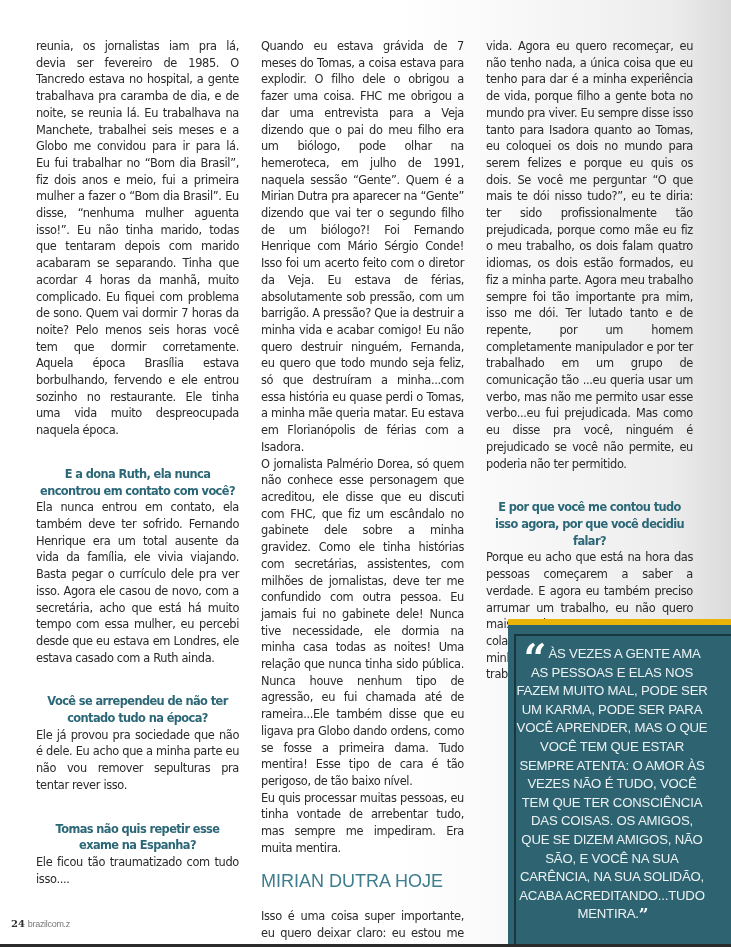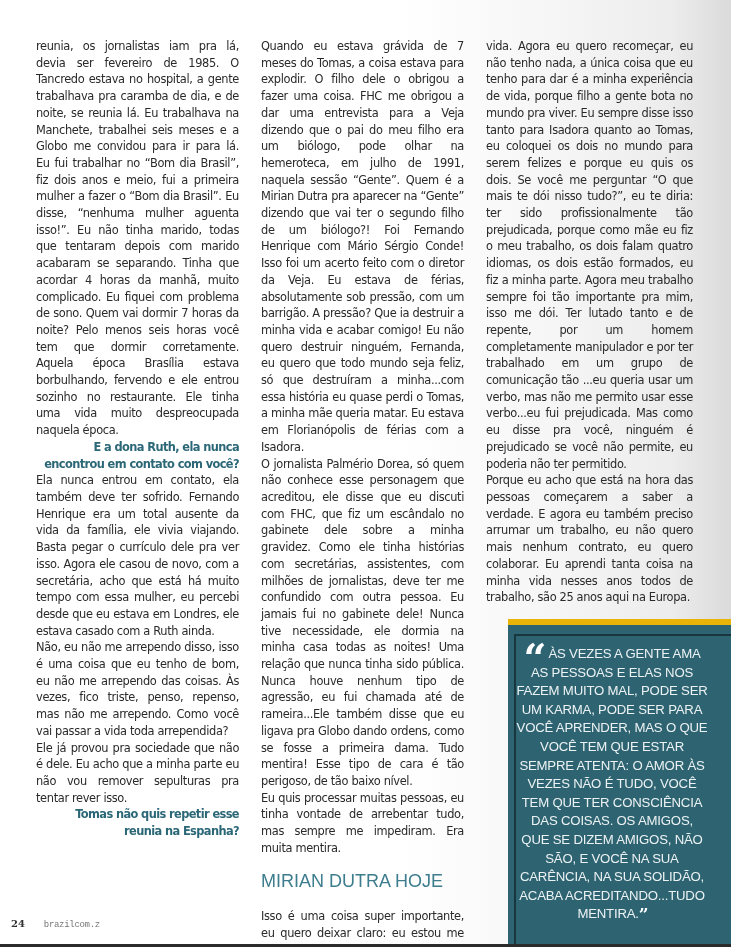--- a/index.html
+++ b/index.html
@@ -18,21 +18,22 @@
     font-size: 11.4px; line-height: 16.7px;
     text-align: justify; letter-spacing: -0.35px;
     font-family: "DejaVu Sans", sans-serif;
   }
   .col-1 { left: 36px; width: 203px; }
   .col-2 { left: 261px; width: 203px; }
   .col-3 { left: 486px; width: 207px; }
   .col p { margin: 0; }
   .col p.q {
     color: #2b6777; font-weight: bold; letter-spacing: -0.6px;
-    text-align: right;
+    text-align: center;
+    margin-top: 27px;
   }
   .section-title {
     color: #3d7d8d; font-family: "Liberation Sans", sans-serif;
     font-size: 18px; letter-spacing: 0px; margin: 17px 0 18px 0 !important;
     text-align: left;
   }
   .quote-box {
     position: absolute; left: 508px; top: 619px; width: 245px; height: 328px;
     background: #2e6472;
     border-top: 6px solid #eab308;
@@ -62,48 +63,50 @@
     color: #ffffff; vertical-align: -2px; letter-spacing: -2px;
   }
   .footer {
     position: absolute; left: 11px; top: 918px;
     font-size: 9px; color: #666;
   }
   .footer .page-num {
     font-family: "DejaVu Serif", serif; font-weight: bold; color: #333; font-size: 10px;
   }
   .footer .brand {
-    font-family: Liberation Mono, monospace; color: #777; margin-left: 16px; letter-spacing: -0.3px;
+    font-family: Liberation Sans, sans-serif; color: #777; margin-left: 0; letter-spacing: -0.3px;
   }
   .bottom-bar {
     position: absolute; left: 0; bottom: 0; width: 100%; height: 3px; background: #2b2b2b;
   }
 </style>
 </head>
 <body>
 
 <div class="page-shade"></div>
 
 <div class="col col-1">
     <p>reunia, os jornalistas iam pra lá, devia ser fevereiro de 1985. O Tancredo estava no hospital, a gente trabalhava pra caramba de dia, e de noite, se reunia lá. Eu trabalhava na Manchete, trabalhei seis meses e a Globo me convidou para ir para lá. Eu fui trabalhar no “Bom dia Brasil”, fiz dois anos e meio, fui a primeira mulher a fazer o “Bom dia Brasil”. Eu disse, “nenhuma mulher aguenta isso!”. Eu não tinha marido, todas que tentaram depois com marido acabaram se separando. Tinha que acordar 4 horas da manhã, muito complicado. Eu fiquei com problema de sono. Quem vai dormir 7 horas da noite? Pelo menos seis horas você tem que dormir corretamente. Aquela época Brasília estava borbulhando, fervendo e ele entrou sozinho no restaurante. Ele tinha uma vida muito despreocupada naquela época.</p>
     <p class="q">E a dona Ruth, ela nunca encontrou em contato com você?</p>
     <p>Ela nunca entrou em contato, ela também deve ter sofrido. Fernando Henrique era um total ausente da vida da família, ele vivia viajando. Basta pegar o currículo dele pra ver isso. Agora ele casou de novo, com a secretária, acho que está há muito tempo com essa mulher, eu percebi desde que eu estava em Londres, ele estava casado com a Ruth ainda.</p>
-    <p>Não, eu não me arrependo disso, isso é uma coisa que eu tenho de bom, eu não me arrependo das coisas. Às vezes, fico triste, penso, repenso, mas não me arrependo. Como você vai passar a vida toda arrependida?</p>
+    <p class="q">Você se arrependeu de não ter contado tudo na época?</p>
     <p>Ele já provou pra sociedade que não é dele. Eu acho que a minha parte eu não vou remover sepulturas pra tentar rever isso.</p>
-    <p class="q">Tomas não quis repetir esse reunia na Espanha?</p>
+    <p class="q">Tomas não quis repetir esse exame na Espanha?</p>
+    <p>Ele ficou tão traumatizado com tudo isso....</p>
   </div>
 <div class="col col-2">
     <p>Quando eu estava grávida de 7 meses do Tomas, a coisa estava para explodir. O filho dele o obrigou a fazer uma coisa. FHC me obrigou a dar uma entrevista para a Veja dizendo que o pai do meu filho era um biólogo, pode olhar na hemeroteca, em julho de 1991, naquela sessão “Gente”. Quem é a Mirian Dutra pra aparecer na “Gente” dizendo que vai ter o segundo filho de um biólogo?! Foi Fernando Henrique com Mário Sérgio Conde! Isso foi um acerto feito com o diretor da Veja. Eu estava de férias, absolutamente sob pressão, com um barrigão. A pressão? Que ia destruir a minha vida e acabar comigo! Eu não quero destruir ninguém, Fernanda, eu quero que todo mundo seja feliz, só que destruíram a minha...com essa história eu quase perdi o Tomas, a minha mãe queria matar. Eu estava em Florianópolis de férias com a Isadora.</p>
     <p>O jornalista Palmério Dorea, só quem não conhece esse personagem que acreditou, ele disse que eu discuti com FHC, que fiz um escândalo no gabinete dele sobre a minha gravidez. Como ele tinha histórias com secretárias, assistentes, com milhões de jornalistas, deve ter me confundido com outra pessoa. Eu jamais fui no gabinete dele! Nunca tive necessidade, ele dormia na minha casa todas as noites! Uma relação que nunca tinha sido pública. Nunca houve nenhum tipo de agressão, eu fui chamada até de rameira...Ele também disse que eu ligava pra Globo dando ordens, como se fosse a primeira dama. Tudo mentira! Esse tipo de cara é tão perigoso, de tão baixo nível.</p>
     <p>Eu quis processar muitas pessoas, eu tinha vontade de arrebentar tudo, mas sempre me impediram. Era muita mentira.</p>
     <p class="section-title">MIRIAN DUTRA HOJE</p>
     <p>Isso é uma coisa super importante, eu quero deixar claro: eu estou me desligando de uma fase da minha</p>
   </div>
 <div class="col col-3">
     <p>vida. Agora eu quero recomeçar, eu não tenho nada, a única coisa que eu tenho para dar é a minha experiência de vida, porque filho a gente bota no mundo pra viver. Eu sempre disse isso tanto para Isadora quanto ao Tomas, eu coloquei os dois no mundo para serem felizes e porque eu quis os dois. Se você me perguntar “O que mais te dói nisso tudo?”, eu te diria: ter sido profissionalmente tão prejudicada, porque como mãe eu fiz o meu trabalho, os dois falam quatro idiomas, os dois estão formados, eu fiz a minha parte. Agora meu trabalho sempre foi tão importante pra mim, isso me dói. Ter lutado tanto e de repente, por um homem completamente manipulador e por ter trabalhado em um grupo de comunicação tão ...eu queria usar um verbo, mas não me permito usar esse verbo...eu fui prejudicada. Mas como eu disse pra você, ninguém é prejudicado se você não permite, eu poderia não ter permitido.</p>
+    <p class="q">E por que você me contou  tudo isso agora, por que você decidiu falar?</p>
     <p>Porque eu acho que está na hora das pessoas começarem a saber a verdade. E agora eu também preciso arrumar um trabalho, eu não quero mais nenhum contrato, eu quero colaborar. Eu aprendi tanta coisa na minha vida nesses anos todos de trabalho, são 25 anos aqui na Europa.</p>
   </div>
 
 <div class="quote-box">
   <div class="quote-box-inner"></div>
   <div class="quote-text">
     <span class="open-quote">“</span><span>ÀS VEZES A GENTE AMA AS PESSOAS E ELAS NOS FAZEM MUITO MAL, PODE SER UM KARMA, PODE SER PARA VOCÊ APRENDER, MAS O QUE VOCÊ TEM QUE ESTAR SEMPRE ATENTA: O AMOR ÀS VEZES NÃO É TUDO, VOCÊ TEM QUE TER CONSCIÊNCIA DAS COISAS. OS AMIGOS, QUE SE DIZEM AMIGOS, NÃO SÃO, E VOCÊ NA SUA CARÊNCIA, NA SUA SOLIDÃO, ACABA ACREDITANDO...TUDO MENTIRA.</span><span class="close-quote">”</span>
   </div>
 </div>
 

